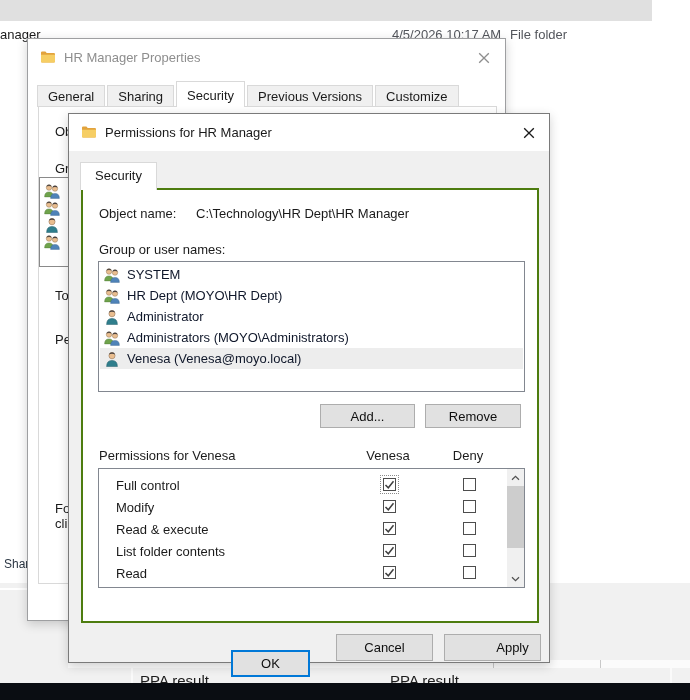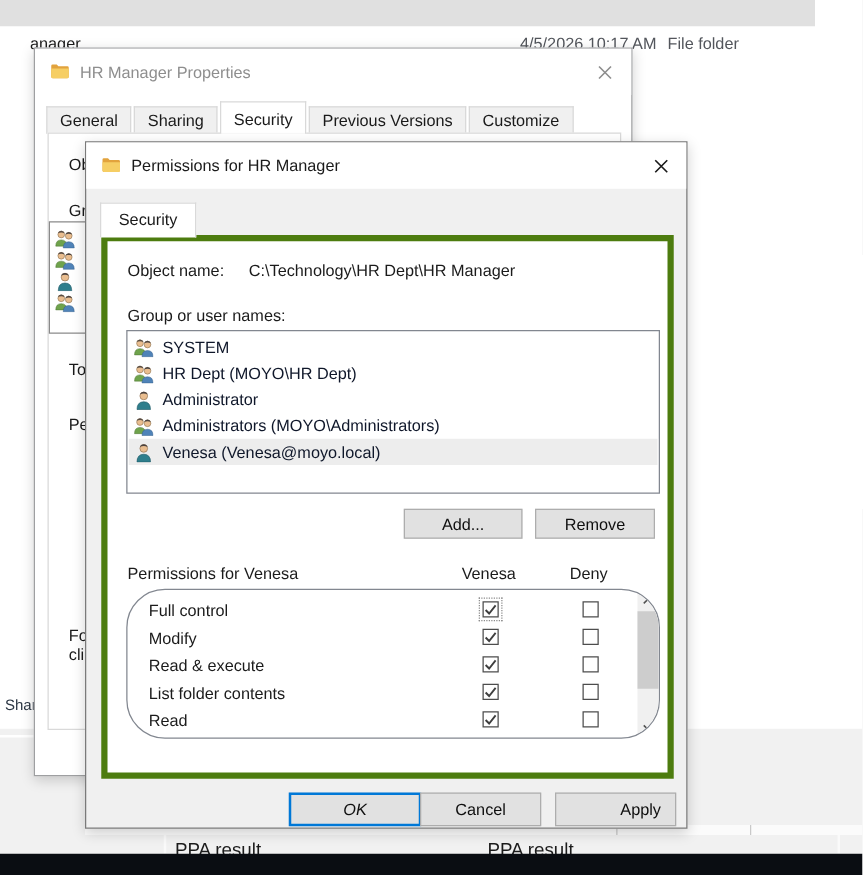--- a/index.html
+++ b/index.html
@@ -1,19 +1,19 @@
 <!DOCTYPE html>
 <html><head>
 <meta charset="utf-8">
 <style>
   * { margin:0; padding:0; box-sizing:border-box; }
   html,body { width:690px; height:700px; overflow:hidden; }
   body { font-family:"Liberation Sans", sans-serif; background:#ffffff; position:relative; }
   .abs { position:absolute; }
-  .txt13 { font-size:13px; color:#1b1b1b; white-space:nowrap;margin-left:24px; }
+  .txt13 { font-size:13px; color:#1b1b1b; white-space:nowrap; }
   .gray-txt { color:#53565c; }
 
   
   #explorer-row2-band { left:0; top:24; width:652px; height:21px; background:#e0e0e0; }
   .exp-name { left:0; }
   .exp-date { left:392px; }
   .exp-type { left:510px; }
   .exp-r1 { top:3px; }
   .exp-r2 { top:27px; }
 
@@ -50,44 +50,44 @@
   #props-page { position:absolute; left:10px; top:67px; width:459px; height:478px; background:#ffffff; border:1px solid #d9d9d9; }
 
   
   .clip-lbl { position:absolute; font-size:13px; color:#1a1a1a; white-space:nowrap; }
   #mid-list { position:absolute; left:11px; top:138px; width:150px; height:90px; background:#ffffff; border:1px solid #8a8a8a; overflow:hidden; }
   .mid-ico { position:absolute; left:4px; width:16px; height:16px; }
 
   
   #perm-tab { position:absolute; left:11px; top:48px; font-size:13px; color:#1a1a1a; background:#ffffff;
               border:1px solid #d9d9d9; border-bottom:none; padding:5px 14px 7px 14px; z-index:2; }
-  #perm-page { position:absolute; left:12px; top:74px; width:458px; height:435px; background:#ffffff; border:5px solid #4d7c0f; }
+  #perm-page { position:absolute; left:12px; top:74px; width:458px; height:435px; background:#ffffff; border:2px solid #4d7c0f; }
 
   .fld-label { position:absolute; font-size:13px; color:#1b1b1b; white-space:nowrap; }
 
   .listbox { position:absolute; background:#ffffff; border:1px solid #828790; overflow:hidden; }
   #names-list { left:15px; top:71px; width:427px; height:131px; }
   .name-row { position:absolute; left:1px; right:1px; height:21px; display:flex; align-items:center; }
   .name-row.selected { background:#ededed; }
   .name-row svg { width:16px; height:16px; margin:0 7px 0 4px; flex:none; }
   .name-row span { font-size:13px; color:#0f172a; white-space:nowrap; }
 
   .winbtn { position:absolute; background:#e1e1e1; border:1px solid #adadad; font-size:13px; color:#0f0f0f;
             display:flex; align-items:center; justify-content:center; font-family:"Liberation Sans",sans-serif; }
   #add-btn { left:237px; top:214px; width:95px; height:24px; }
   #remove-btn { left:342px; top:214px; width:96px; height:24px; }
-  #ok-btn { left:162px; top:520px; width:106px; height:27px; border:2px solid #0078d7;font-style:italic; }
+  #ok-btn { left:162px; top:536px; width:79px; height:27px; border:2px solid #0078d7; }
   #cancel-btn { left:267px; top:520px; width:97px; height:27px; }
   #apply-btn { left:375px; top:520px; width:97px; height:27px;padding-left:40px; }
 
   .col-hdr { position:absolute; top:258px; width:44px; text-align:center; font-size:13px; color:#1b1b1b; }
   #allow-hdr { left:283px; }
   #deny-hdr { left:363px; }
 
-  #perms-list { left:15px; top:278px; width:427px; height:120px;border-radius:31px; }
+  #perms-list { left:15px; top:278px; width:427px; height:120px; }
   .perm-row { position:absolute; left:1px; height:22px; }
   .perm-name { position:absolute; left:16px; top:3px; font-size:13px; color:#1b1b1b; white-space:nowrap; }
   .cb { position:absolute; top:3px; width:13px; height:13px; background:#ffffff; border:1px solid #4d4d4d; display:flex; align-items:center; justify-content:center; }
   .cb svg { width:11px; height:11px; display:none; }
   .cb.checked svg { display:block; }
   .cb.focused { outline:1px dotted #8c8c8c; outline-offset:2px; }
   .cb-allow { left:283px; }
   .cb-deny { left:363px; }
 
   

